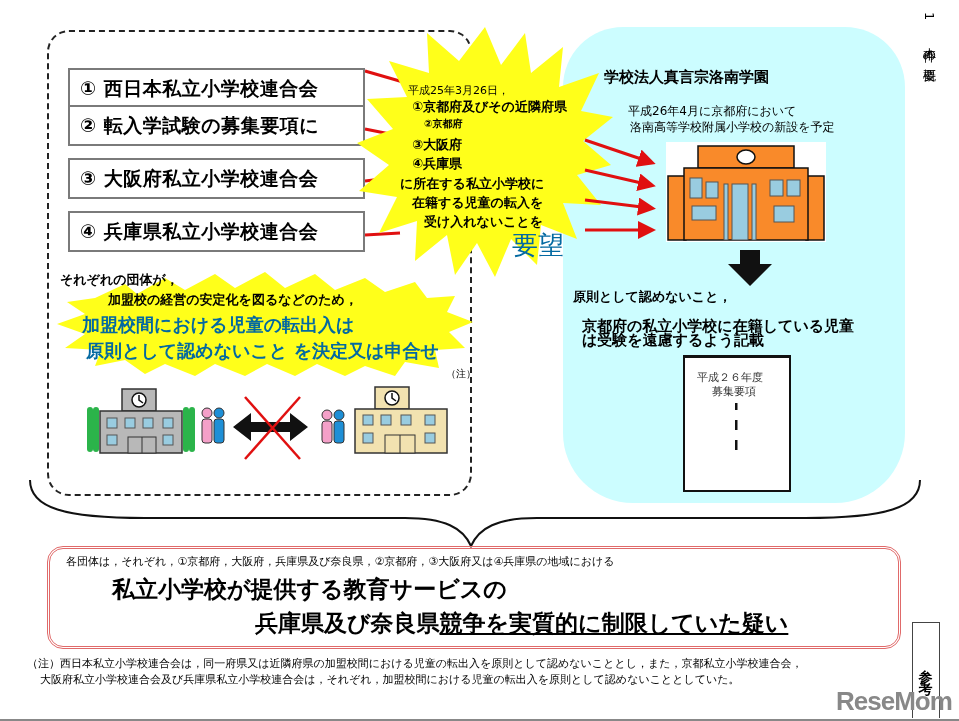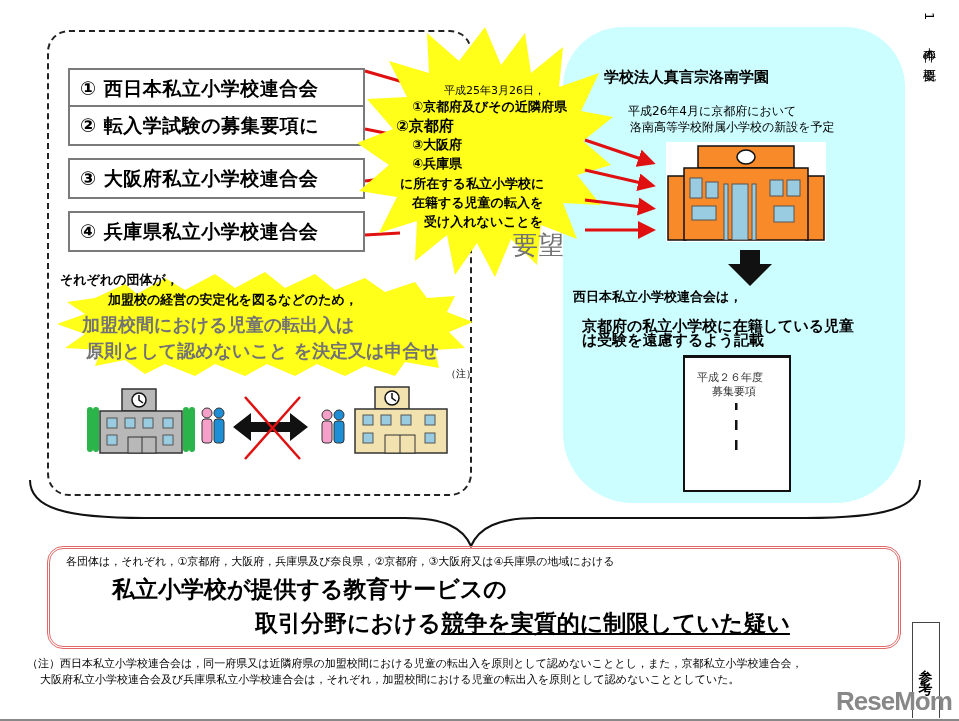--- a/index.html
+++ b/index.html
@@ -26,23 +26,23 @@
   
   .right-panel {
     left: 563px; top: 27px; width: 342px; height: 476px;
     background: #ccfdff; border-radius: 60px 60px 70px 70px;
   }
 
   .starburst { left: 355px; top: 25px; width: 260px; height: 255px; }
   .starburst2 { left: 55px; top: 268px; width: 420px; height: 110px; }
 
   .text { white-space: nowrap; }
-  .small { font-size: 11px; margin-left: 36px; }
+  .small { font-size: 11px; }
   .bold { font-weight: bold; }
-  .red { color: #737373; }
+  .red { color: #0369a1; }
 
   .doc-box {
     left: 683px; top: 355px; width: 108px; height: 137px;
     background: #fff; border: 2px solid #111; box-sizing: border-box;
     border-top-width: 3px;
   }
 
   .side-title {
     left: 918px; top: 12px; width: 20px;
     writing-mode: vertical-rl; font-size: 13px; letter-spacing: 2px;
@@ -99,21 +99,21 @@
     </marker>
   </defs>
   <line x1="5" y1="10" x2="70" y2="32" stroke="#e01010" stroke-width="3" marker-end="url(#ah)"></line>
   <line x1="5" y1="40" x2="70" y2="55" stroke="#e01010" stroke-width="3" marker-end="url(#ah)"></line>
   <line x1="5" y1="70" x2="70" y2="78" stroke="#e01010" stroke-width="3" marker-end="url(#ah)"></line>
   <line x1="5" y1="100" x2="70" y2="100" stroke="#e01010" stroke-width="3" marker-end="url(#ah)"></line>
 </svg>
 
 <div class="abs text small" style="left:408px;top:83px;font-size:11px">平成25年3月26日，</div>
 <div class="abs text bold" style="left:412px;top:98px;font-size:13px">①京都府及びその近隣府県</div>
-<div class="abs text bold" style="left:396px;top:117px;font-size:15px">②京都府</div>
+<div class="abs text bold" style="left:424px;top:117px;font-size:10px">②京都府</div>
 <div class="abs text bold" style="left:412px;top:136px;font-size:13px">③大阪府</div>
 <div class="abs text bold" style="left:412px;top:155px;font-size:13px">④兵庫県</div>
 <div class="abs text bold" style="left:400px;top:175px;font-size:13px">に所在する私立小学校に</div>
 <div class="abs text bold" style="left:412px;top:194px;font-size:13px">在籍する児童の転入を</div>
 <div class="abs text bold" style="left:424px;top:213px;font-size:13px">受け入れないことを</div>
 <div class="abs text red" style="left:512px;top:228px;font-size:26px">要望</div>
 
 <div class="abs text bold" style="left:604px;top:68px;font-size:15px">学校法人真言宗洛南学園</div>
 <div class="abs text" style="left:628px;top:103px;font-size:12px">平成26年4月に京都府において</div>
 <div class="abs text" style="left:630px;top:119px;font-size:12px">洛南高等学校附属小学校の新設を予定</div>
@@ -133,21 +133,21 @@
   <rect x="108" y="64" width="20" height="16" fill="#99cce0" stroke="#555"></rect>
   <rect x="58" y="42" width="4" height="56" fill="#99cce0" stroke="#555"></rect>
   <rect x="66" y="42" width="16" height="56" fill="#99cce0" stroke="#555"></rect>
   <rect x="86" y="42" width="4" height="56" fill="#99cce0" stroke="#555"></rect>
 </svg>
 
 <svg class="abs" style="left:728px;top:250px" width="44" height="36">
   <polygon points="12,0 32,0 32,14 44,14 22,36 0,14 12,14" fill="#111"></polygon>
 </svg>
 
-<div class="abs text bold" style="left:573px;top:288px;font-size:13px">西日本私立小学校連合会は，</div>
+<div class="abs text bold" style="left:573px;top:288px;font-size:13px">原則として認めないこと，</div>
 <div class="abs text bold" style="left:582px;top:317px;font-size:15px">京都府の私立小学校に在籍している児童</div>
 <div class="abs text bold" style="left:582px;top:331px;font-size:15px">は受験を遠慮するよう記載</div>
 
 <div class="abs doc-box"></div>
 <div class="abs text" style="left:697px;top:370px;font-size:11px;color:#333">平成２６年度</div>
 <div class="abs text" style="left:712px;top:384px;font-size:11px;color:#333">募集要項</div>
 <svg class="abs" style="left:734px;top:403px" width="6" height="50">
   <rect x="1" y="0" width="2.5" height="7" fill="#111"></rect>
   <rect x="1" y="17" width="2.5" height="10" fill="#111"></rect>
   <rect x="1" y="37" width="2.5" height="10" fill="#111"></rect>
@@ -215,21 +215,21 @@
 </svg>
 
 <svg class="abs" style="left:25px;top:478px" width="900" height="70">
   <path d="M5,2 C5,30 40,40 120,40 L380,40 C420,40 438,50 446,68 C454,50 472,40 512,40 L780,40 C860,40 895,30 895,2" stroke="#111" stroke-width="2" fill="none"></path>
 </svg>
 
 <div class="abs bottom-box"></div>
 <div class="abs text" style="left:66px;top:554px;font-size:11px">各団体は，それぞれ，①京都府，大阪府，兵庫県及び奈良県，②京都府，③大阪府又は④兵庫県の地域における</div>
 <div class="abs text bold" style="left:112px;top:574px;font-size:23px">私立小学校が提供する教育サービスの</div>
 <div class="abs text bold" style="left:255px;top:608px;font-size:23px">
-  <span>取引分野における</span><span style="text-decoration:underline">競争を実質的に制限していた疑い</span>
+  <span>兵庫県及び奈良県</span><span style="text-decoration:underline">競争を実質的に制限していた疑い</span>
 </div>
 
 <div class="abs text" style="left:27px;top:656px;font-size:11px">（注）西日本私立小学校連合会は，同一府県又は近隣府県の加盟校間における児童の転出入を原則として認めないこととし，また，京都私立小学校連合会，</div>
 <div class="abs text" style="left:40px;top:672px;font-size:11px">大阪府私立小学校連合会及び兵庫県私立小学校連合会は，それぞれ，加盟校間における児童の転出入を原則として認めないこととしていた。</div>
 
 <div class="abs ref-box">参考</div>
 
 <div class="abs logo text">ReseMom</div>
 <div class="abs footer-line"></div>
 

